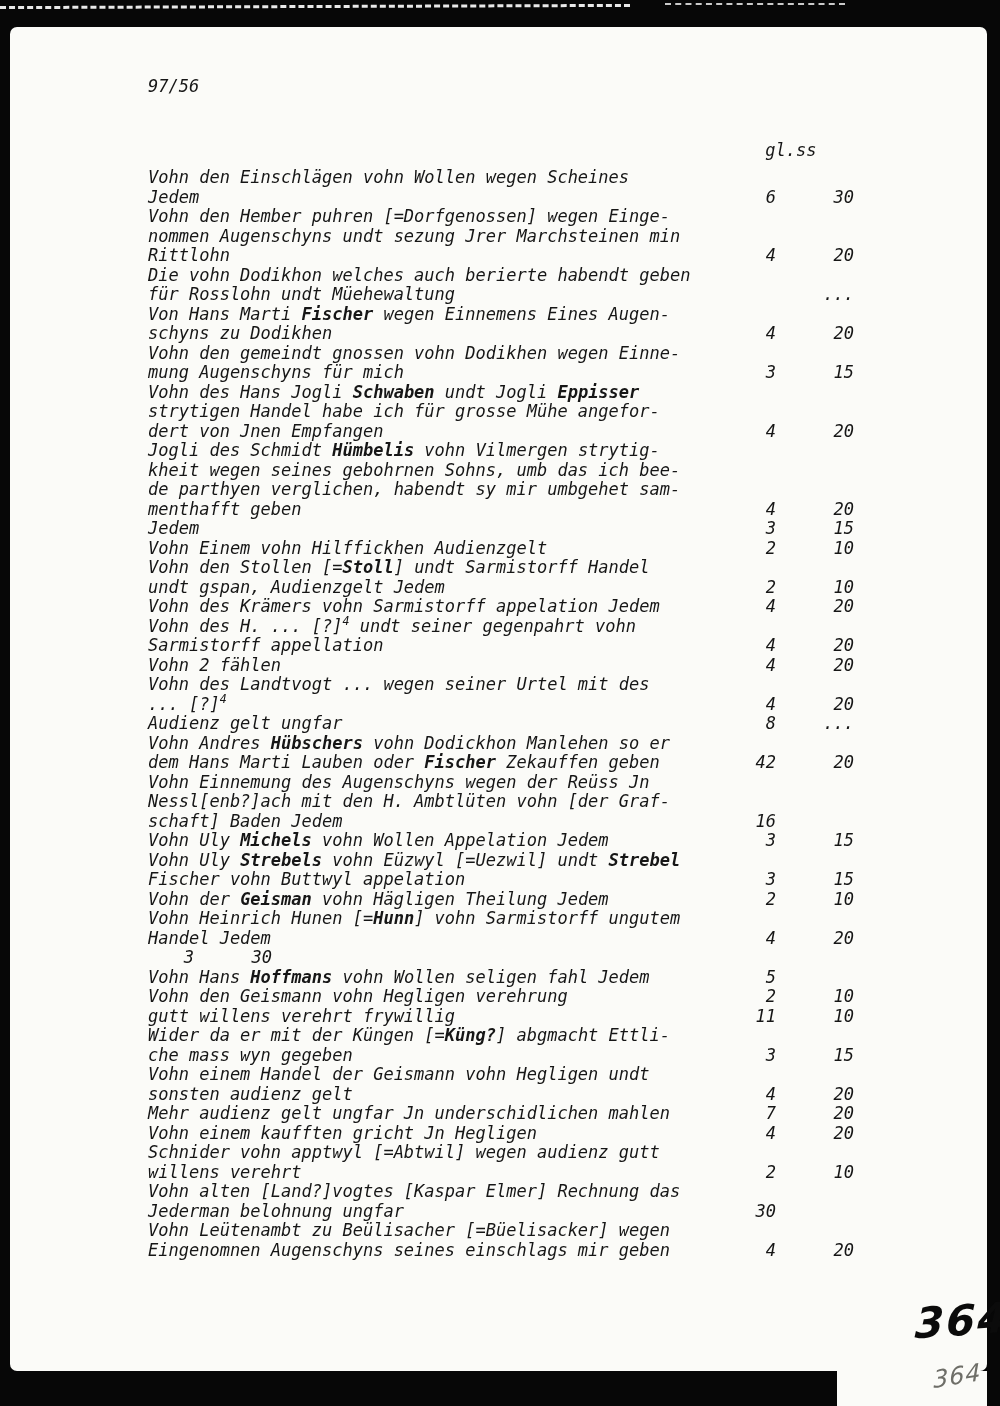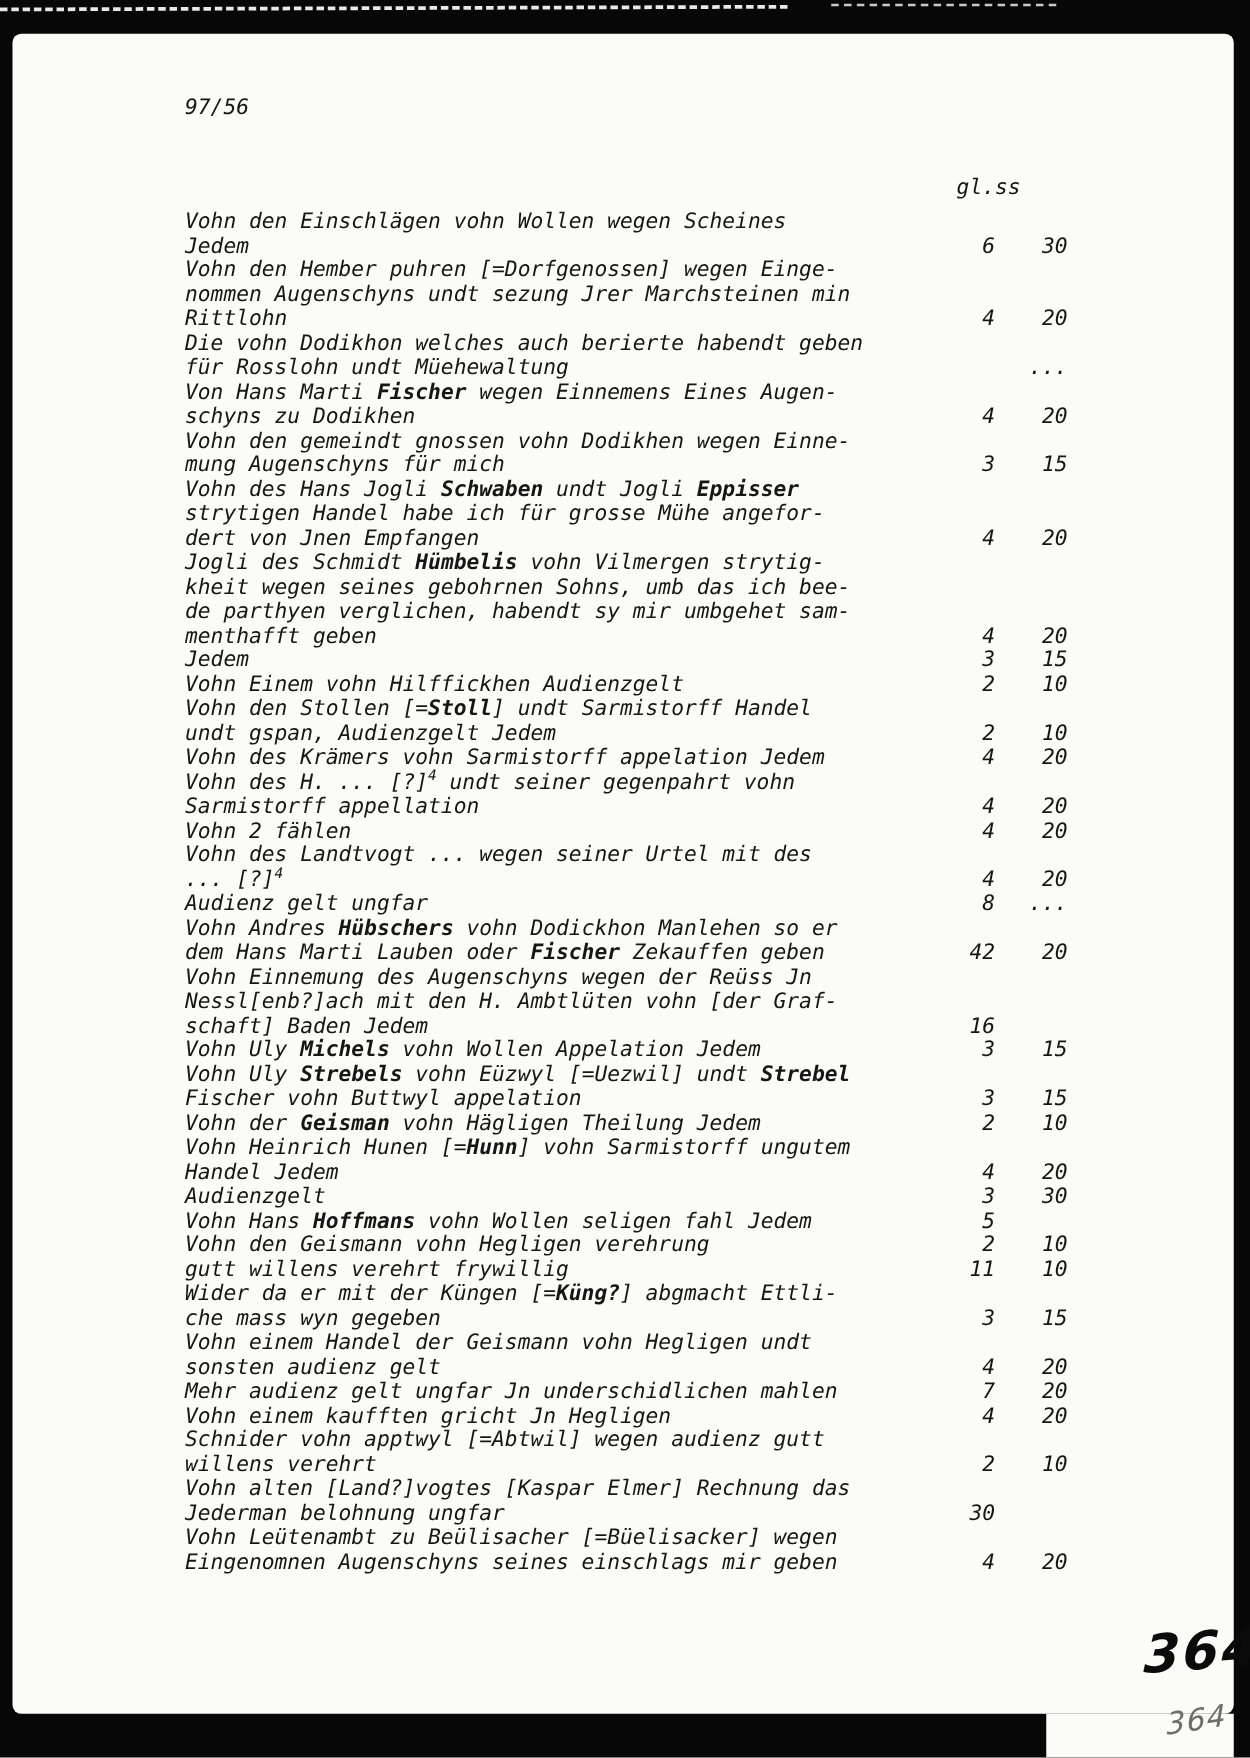--- a/index.html
+++ b/index.html
@@ -35,21 +35,21 @@
     font-style: italic;
     font-size: 17px;
     line-height: 19.5px;
     letter-spacing: 0px;
   }
   .page-number { margin-bottom: 15px; }
   .colhead { display: flex; margin-bottom: 8px; margin-top: 44px; }
   .colhead .spacer { flex: 1; }
   .col-gl { width: 46px; text-align: right; }
   .col-ss { width: 58px; }
-  .row { display: flex; align-items: flex-end; }
+  .row { display: flex; align-items: flex-end; gap: 20px; }
   .row-text { flex: 1; }
   .amt { width: 46px; text-align: right; white-space: nowrap; }
   .amt.ss { width: 58px; }
   .b { font-weight: bold; }
   sup { font-size: 0.68em; line-height: 0; }
   .folio-ink {
     position: absolute; left: 915px; top: 1296px;
     font-family: "DejaVu Sans", sans-serif;
     font-style: italic; font-weight: bold;
     font-size: 42px; color: #0b0b0b;
@@ -244,23 +244,20 @@
         </div>
         <div class="row">
           <div class="row-text">
             <div class="line"><span>Vohn Heinrich Hunen [=</span><span class="b">Hunn</span><span>] vohn Sarmistorff ungutem</span></div>
             <div class="line"><span>Handel Jedem</span></div>
           </div>
           <div class="amt gl">4</div>
           <div class="amt ss">20</div>
         </div>
         <div class="row">
-          <div class="row-text">
-            <div class="line"><span>Audienzgelt</span></div>
-          </div>
           <div class="amt gl">3</div>
           <div class="amt ss">30</div>
         </div>
         <div class="row">
           <div class="row-text">
             <div class="line"><span>Vohn Hans </span><span class="b">Hoffmans</span><span> vohn Wollen seligen fahl Jedem</span></div>
           </div>
           <div class="amt gl">5</div>
           <div class="amt ss"></div>
         </div>

